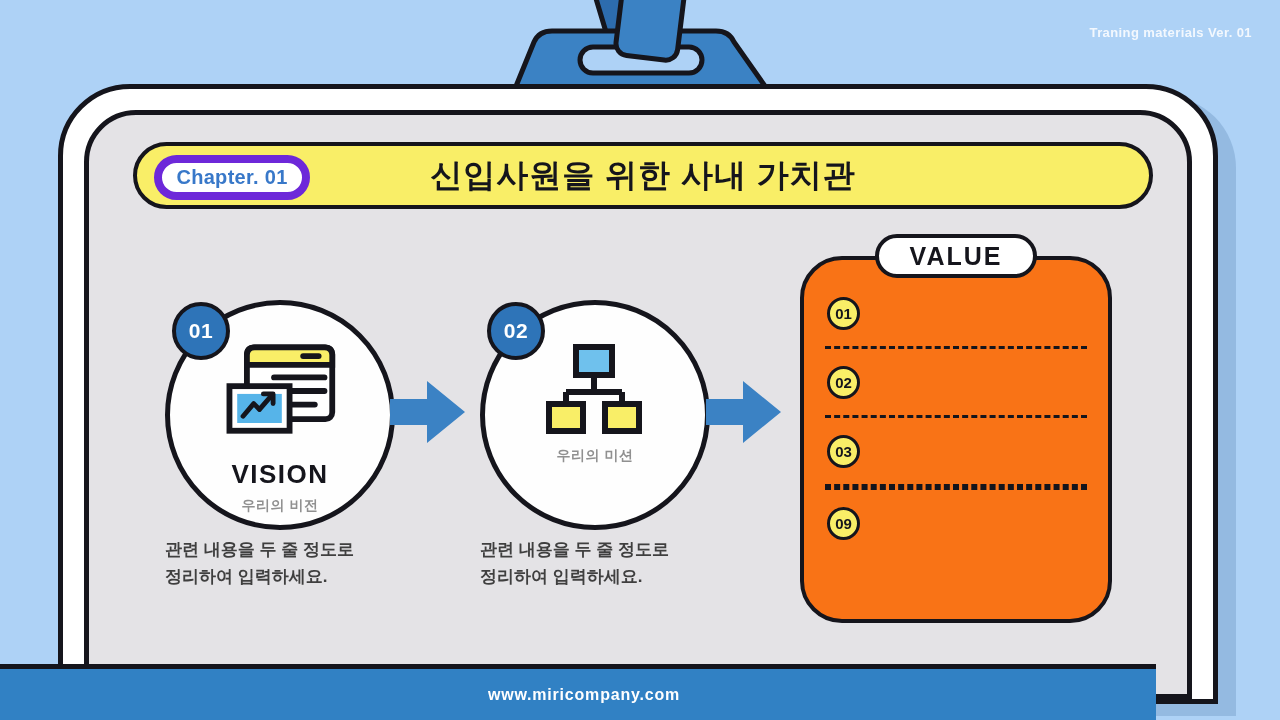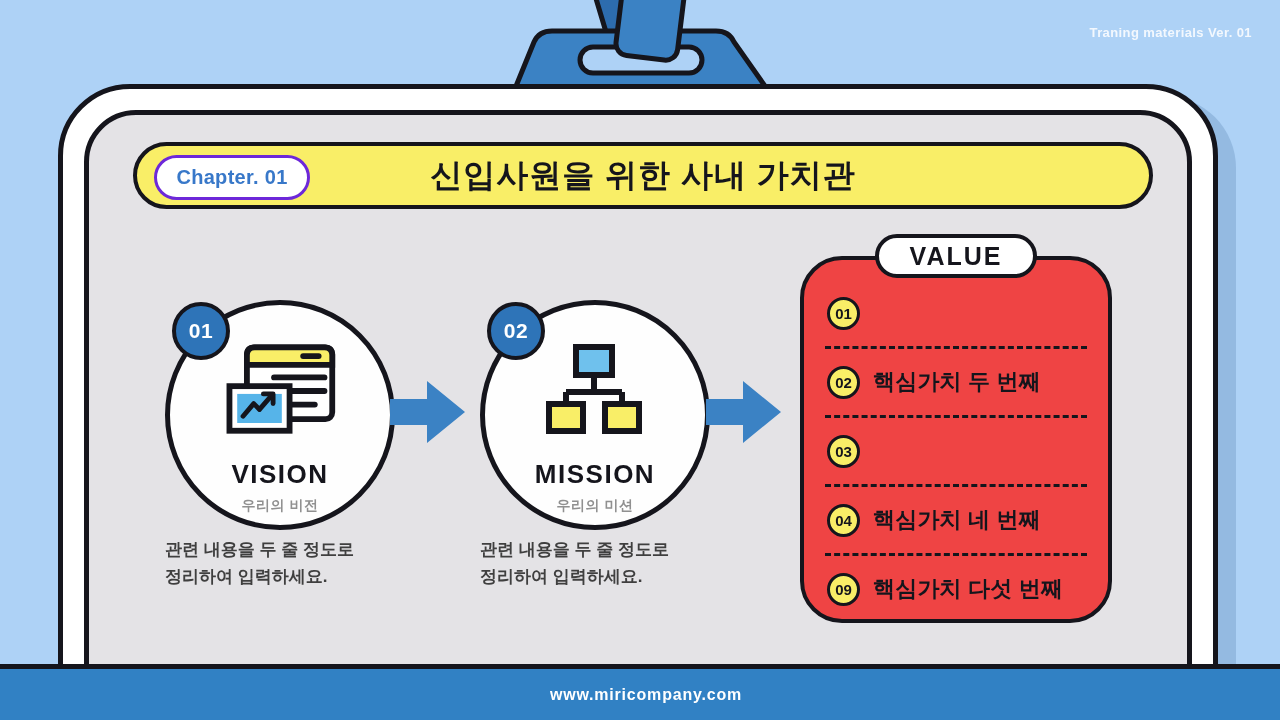--- a/index.html
+++ b/index.html
@@ -24,21 +24,21 @@
     background:#e4e3e6; border:5px solid #15151c;
     border-radius:52px 52px 0 0;
   }
   
   .header-pill {
     position:absolute; left:133px; top:142px; width:1020px; height:67px;
     background:#f9ee67; border:4px solid #15151c; border-radius:40px; z-index:3;
   }
   .chapter-pill {
     position:absolute; left:17px; top:9px; width:156px; height:45px;
-    background:#ffffff; border:3px solid #6d28d9; border-radius:24px;
+    background:#ffffff; border:8px solid #6d28d9; border-radius:24px;
     display:flex; align-items:center; justify-content:center;
     font-size:20px; font-weight:700; color:#3878c9; letter-spacing:0.3px;
   }
   .slide-title {
     position:absolute; inset:0; display:flex; align-items:center; justify-content:center;
     font-size:32px; font-weight:800; letter-spacing:1px;
   }
   
   .step-circle {
     position:absolute; width:230px; height:230px; border-radius:50%;
@@ -58,41 +58,41 @@
   .step-caption { margin-top:7px; font-size:14px; font-weight:600; color:#909090; letter-spacing:0.5px; }
   .step-desc {
     position:absolute; top:536px; width:230px; z-index:3;
     font-size:17px; font-weight:600; color:#3f3f3f; line-height:1.6; white-space:pre-line;
   }
   .desc1 { left:165px; } .desc2 { left:480px; }
   .arrows { position:absolute; left:0; top:0; z-index:3; pointer-events:none; }
   
   .value-panel {
     position:absolute; left:800px; top:256px; width:312px; height:367px;
-    background:#ef4444; border:4px solid #15151c; border-radius:42px; z-index:3;
+    background:#f97316; border:4px solid #15151c; border-radius:42px; z-index:3;
   }
   .value-title-pill {
     position:absolute; left:71px; top:-26px; width:162px; height:44px;
     background:#ffffff; border:4px solid #15151c; border-radius:24px;
     display:flex; align-items:center; justify-content:center;
     font-size:25px; font-weight:800; letter-spacing:2px; z-index:4;
   }
   .value-items { position:absolute; left:0; right:0; top:20px; }
   .vrow { height:66px; display:flex; align-items:center; padding-left:23px; gap:13px; }
   .vbadge {
     width:33px; height:33px; border-radius:50%; flex:0 0 33px;
     background:#f9ee67; border:3px solid #15151c;
     display:flex; align-items:center; justify-content:center;
     font-size:15px; font-weight:800;
   }
   .vlabel { font-size:22px; font-weight:800; letter-spacing:0.2px; }
   .vsep { border-top:3px dashed #15151c; margin:0 21px; }
   
   .footer {
-    position:absolute; left:0; top:664px; width:1280px; height:56px;
+    position:absolute; left:0; top:664px; width:1156px; height:56px;
     background:#3181c4; border-top:5px solid #15151c; z-index:5;
     display:flex; align-items:center; justify-content:center;
     color:#ffffff; font-size:16px; font-weight:600; letter-spacing:0.8px;padding-left:12px;
   }
   .version-label {
     position:absolute; top:25px; right:28px; z-index:3;
     color:rgba(255,255,255,0.85); font-size:13px; font-weight:700; letter-spacing:0.4px;
   }
 </style>
 </head>
@@ -148,21 +148,20 @@
       <svg width="100" height="94" viewBox="0 0 100 94">
         <line x1="49" y1="30" x2="49" y2="48" stroke="#15151c" stroke-width="6"></line>
         <line x1="21" y1="48" x2="77" y2="48" stroke="#15151c" stroke-width="6"></line>
         <line x1="21" y1="48" x2="21" y2="60" stroke="#15151c" stroke-width="6"></line>
         <line x1="77" y1="48" x2="77" y2="60" stroke="#15151c" stroke-width="6"></line>
         <rect x="31" y="3" width="36" height="28" fill="#6fc1ed" stroke="#15151c" stroke-width="6"></rect>
         <rect x="4" y="60" width="34" height="27" fill="#f9ee67" stroke="#15151c" stroke-width="6"></rect>
         <rect x="60" y="60" width="34" height="27" fill="#f9ee67" stroke="#15151c" stroke-width="6"></rect>
       </svg>
     </div>
-    <div class="step-name">MISSION</div>
     <div class="step-caption">우리의 미션</div>
   </div>
   <div class="step-desc desc2">관련 내용을 두 줄 정도로
 정리하여 입력하세요.</div>
 
   <svg class="arrows" width="1280" height="720" viewBox="0 0 1280 720">
     <g>
       <polygon points="390,399 427,399 427,381 465,412 427,443 427,425 390,425" fill="#3b82c4"></polygon>
     </g>
     <g>
@@ -172,35 +171,29 @@
 
   <div class="value-panel">
     <div class="value-title-pill">VALUE</div>
     <div class="value-items">
       <div class="vrow">
         <span class="vbadge">01</span>
       </div>
       <div class="vsep"></div>
       <div class="vrow">
         <span class="vbadge">02</span>
-        <span class="vlabel">핵심가치 두 번째</span>
       </div>
       <div class="vsep"></div>
       <div class="vrow">
         <span class="vbadge">03</span>
       </div>
       <div class="vsep"></div>
-      <div class="vrow">
-        <span class="vbadge">04</span>
-        <span class="vlabel">핵심가치 네 번째</span>
-      </div>
       <div class="vsep"></div>
       <div class="vrow">
         <span class="vbadge">09</span>
-        <span class="vlabel">핵심가치 다섯 번째</span>
       </div>
     </div>
   </div>
 
   <div class="footer">
     <span>www.miricompany.com</span>
   </div>
 
 </div>
 

